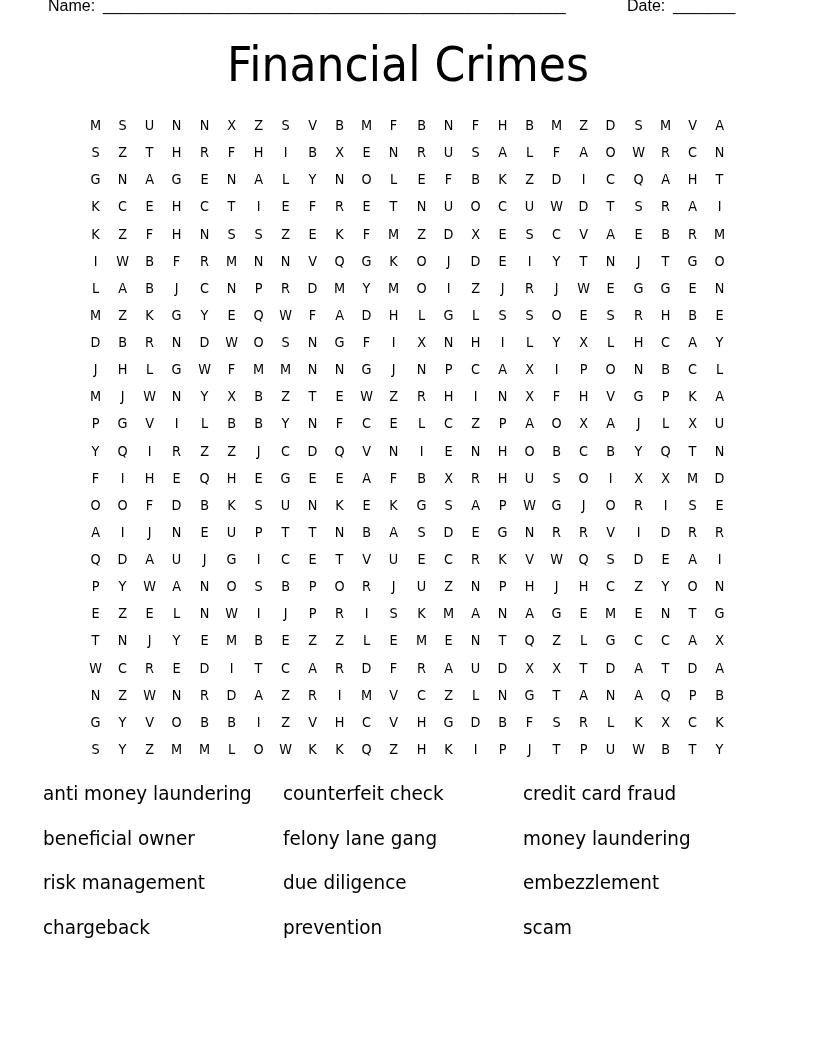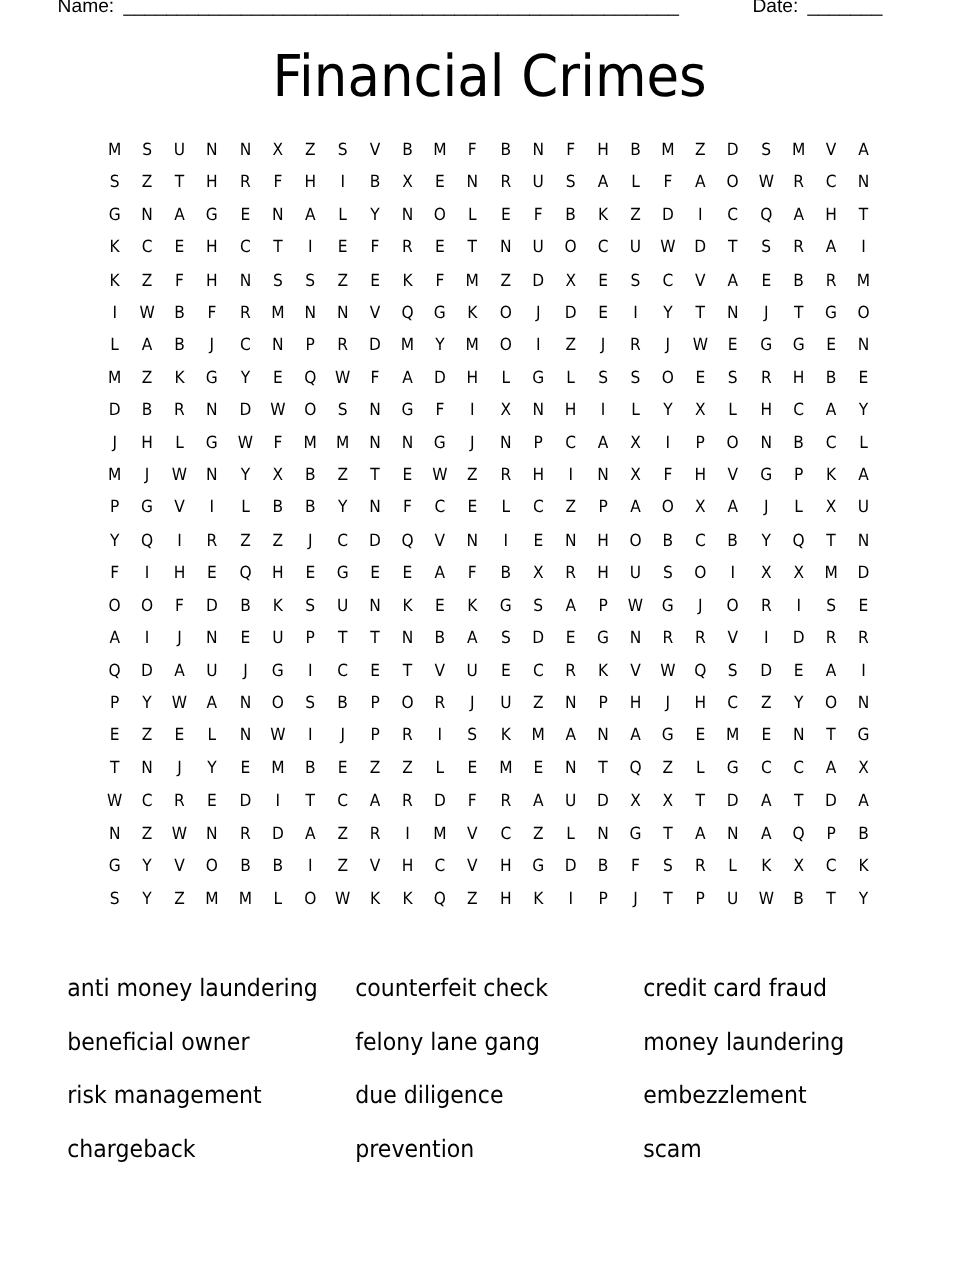--- a/index.html
+++ b/index.html
@@ -20,22 +20,22 @@
   }
   .grid {
     position: absolute; left: 82px; top: 112px;
     display: grid; grid-template-columns: repeat(24, 27.13px); grid-auto-rows: 27.13px;
   }
   .cell {
     font-family: "DejaVu Sans", sans-serif; font-size: 14px; text-align: center;
     line-height: 27px; transform: scaleX(0.92);
   }
   .words {
-    position: absolute; left: 56px; top: 778px; width: 720px;
-    display: grid; grid-template-columns: 240px 240px 240px; grid-auto-rows: 44.7px; margin-top: 30px;
+    position: absolute; left: 43px; top: 778px; width: 720px;
+    display: grid; grid-template-columns: 240px 240px 240px; grid-auto-rows: 44.7px;
   }
   .word {
     font-family: "DejaVu Sans", sans-serif; font-size: 20px; line-height: 30px;
     white-space: nowrap; transform-origin: left center; transform: scaleX(0.92);
   }
 </style>
 </head>
 <body>
 
 <div class="header-line">

